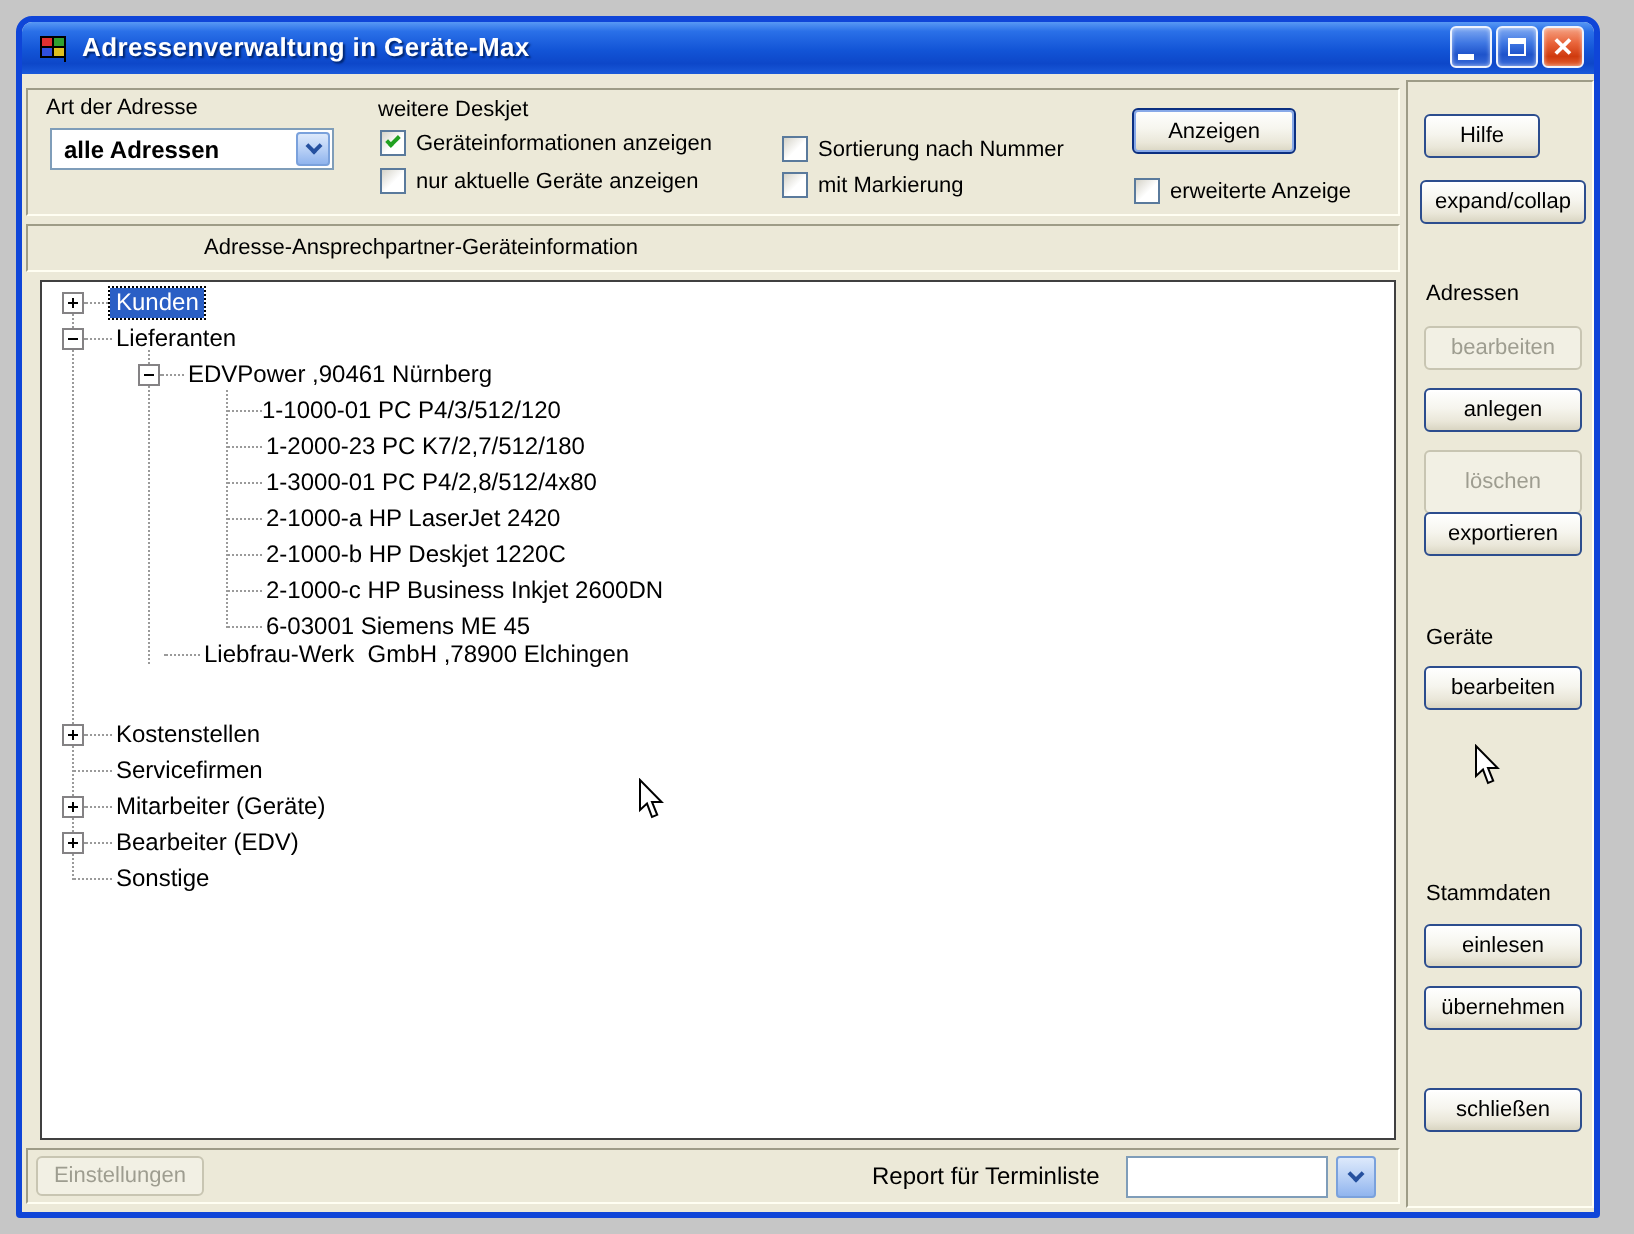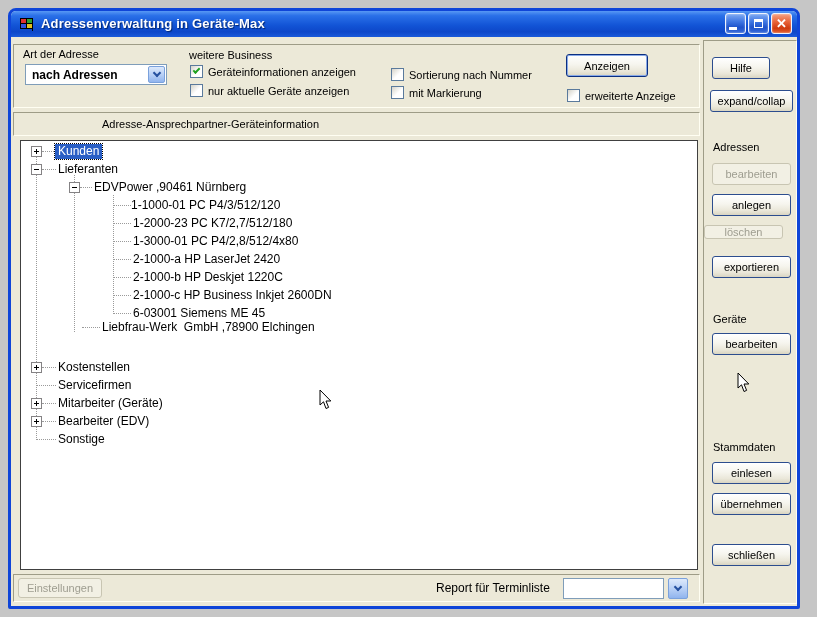--- a/index.html
+++ b/index.html
@@ -108,27 +108,27 @@
       </div>
     <div class="tb-btn close-btn" style="right:5px">
         <span>✕</span>
       </div>
   </div>
 
   <div class="panel" style="left:2px;top:33px;width:687px;height:64px">
     <span class="lbl" style="left:9px;top:3px">Art der Adresse</span>
 
     <div class="combo" style="left:11px;top:19px;width:142px;height:21px">
-      <span class="val">nach Adressen</span>
+      <span class="val">alle Adressen</span>
       <span class="arrow-btn">
           <span class="chev"></span>
         </span>
     </div>
 
-    <span class="lbl" style="left:175px;top:4px">weitere Business</span>
+    <span class="lbl" style="left:175px;top:4px">weitere Deskjet</span>
 
     <div class="checkbox-row" style="left:176px;top:19px">
       <span class="checkbox checked">
           <span class="check"></span>
         </span>
       <span class="cb-label">Geräteinformationen anzeigen</span>
     </div>
     <div class="checkbox-row" style="left:176px;top:38px">
       <span class="checkbox"></span>
       <span class="cb-label">nur aktuelle Geräte anzeigen</span>
@@ -244,21 +244,21 @@
       </div>
   </div>
 
   <div class="panel" style="left:692px;top:29px;width:94px;height:564px">
     <div class="btn mnemonic" style="left:8px;top:16px;width:58px;height:22px">Hilfe</div>
     <div class="btn" style="left:6px;top:49px;width:83px;height:22px">expand/collap</div>
 
     <span class="side-lbl" style="top:100px">Adressen</span>
     <div class="btn disabled" style="left:8px;top:122px;width:79px;height:22px">bearbeiten</div>
     <div class="btn" style="left:8px;top:153px;width:79px;height:22px">anlegen</div>
-    <div class="btn disabled" style="left:0;top:184px;width:79px;height:14px">löschen</div>
+    <div class="btn disabled" style="left:8px;top:184px;width:79px;height:32px">löschen</div>
     <div class="btn" style="left:8px;top:215px;width:79px;height:22px">exportieren</div>
 
     <span class="side-lbl" style="top:272px">Geräte</span>
     <div class="btn" style="left:8px;top:292px;width:79px;height:22px">bearbeiten</div>
 
     <span class="side-lbl" style="top:400px">Stammdaten</span>
     <div class="btn" style="left:8px;top:421px;width:79px;height:22px">einlesen</div>
     <div class="btn" style="left:8px;top:452px;width:79px;height:22px">übernehmen</div>
     <div class="btn" style="left:8px;top:503px;width:79px;height:22px">schließen</div>
 

